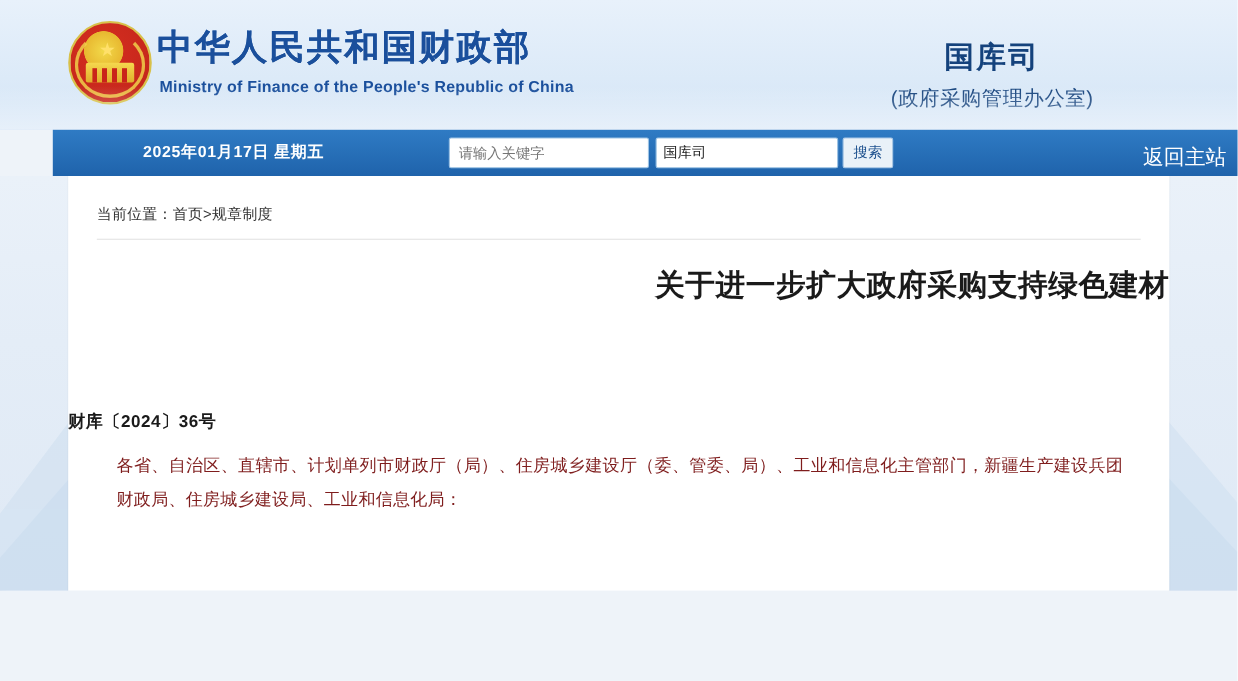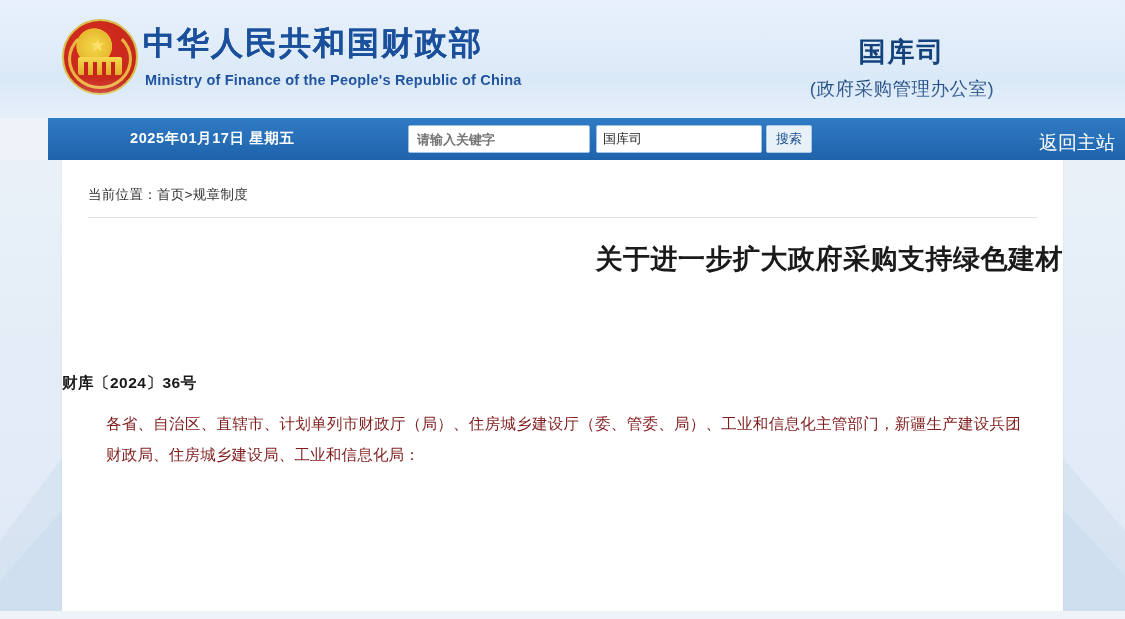--- a/index.html
+++ b/index.html
@@ -124,21 +124,20 @@
     left: 360px; top: 7px;
     width: 182px; height: 28px;
     border: 1px solid #9dc3e4;
     background: #fff;
     border-radius: 2px;
     font-size: 13px;
     color: #000000;
     padding: 0 8px;
     outline: none;
     font-family: "Liberation Sans", sans-serif;
-    font-weight: bold;
   }
   .search-select {
     position: absolute;
     left: 548px; top: 7px;
     width: 166px; height: 28px;
     border: 1px solid #9dc3e4;
     background: #fff;
     border-radius: 2px;
     font-size: 13px;
     color: #222;
@@ -163,21 +162,21 @@
     right: 58px; top: 12px;
     font-size: 19px;
     color: #ffffff;
     text-decoration: none;
   }
 
   
   .page {
     position: relative;
     width: 1125px;
-    height: 451px;
+    height: 377px;
     background:
       linear-gradient(180deg, #eaf1f9 0%, #e4edf7 40%, #dfe9f5 100%);
     overflow: hidden;
   }
   .mountains {
     position:absolute; left:0; bottom:0; width:1125px; height:300px;
     opacity:.55;
   }
   .content-card {
     position: absolute;

